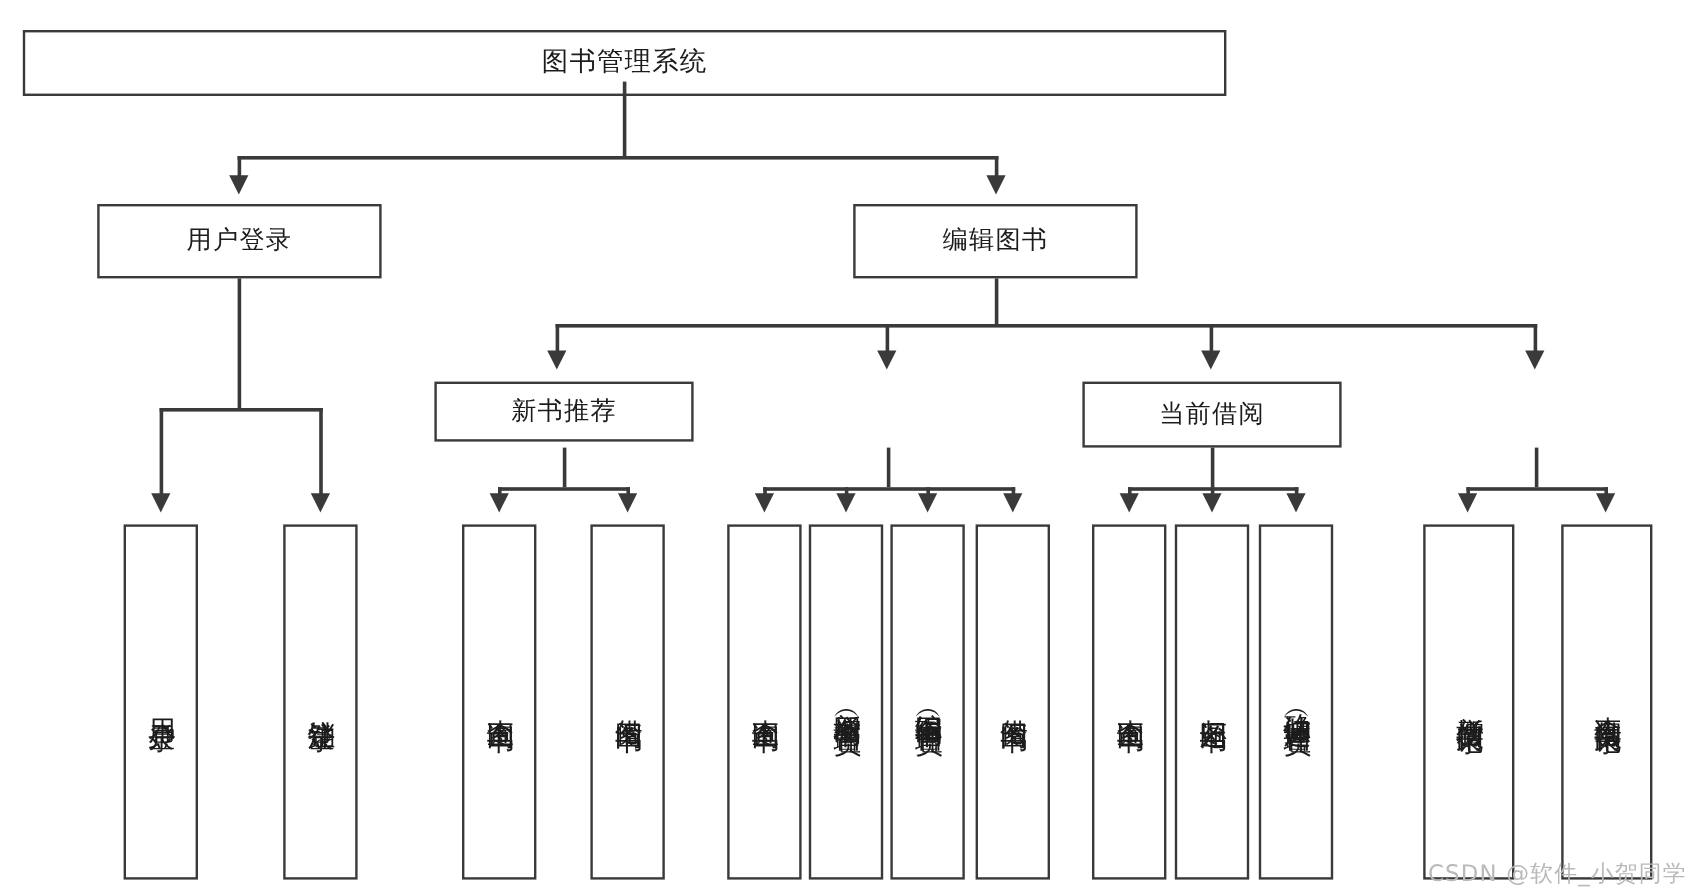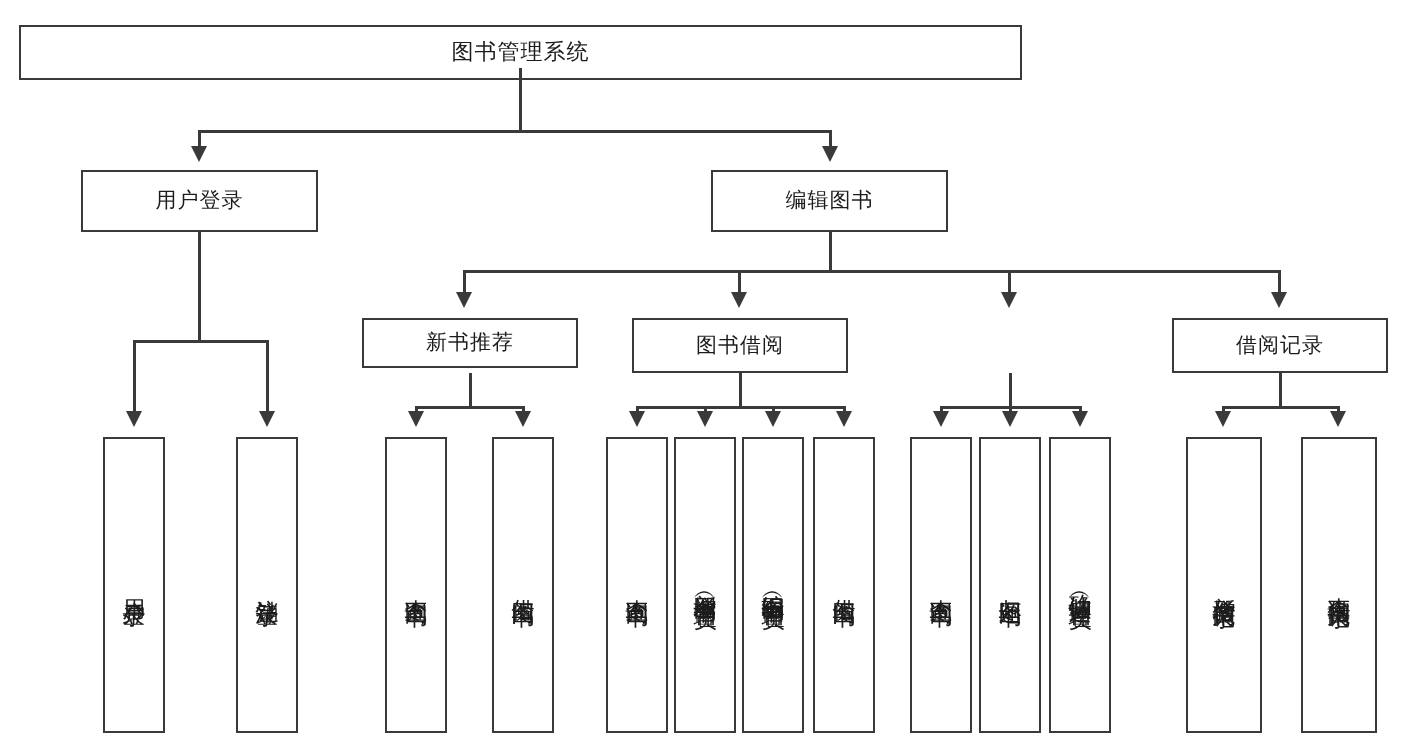--- a/index.html
+++ b/index.html
@@ -130,25 +130,22 @@
 
   <div class="vline" style="left:1008px;top:270px;width:3px;height:24px;"></div>
   <div class="arrow" style="left:1001px;top:292px;"></div>
 
   <div class="vline" style="left:1278px;top:270px;width:3px;height:24px;"></div>
   <div class="arrow" style="left:1271px;top:292px;"></div>
 
   <div class="node horiz" style="left:362px;top:318px;width:216px;height:50px;">
     <span>新书推荐</span>
   </div>
-  <div class="node horiz" style="left:632px;top:318px;width:216px;height:55px;">
-    <span>图书借阅</span>
-  </div>
-  <div class="node horiz" style="left:1172px;top:318px;width:216px;height:55px;">
-    <span>借阅记录</span>
+  <div class="node horiz" style="left:902px;top:318px;width:216px;height:55px;">
+    <span>当前借阅</span>
   </div>
 
   <div class="vline" style="left:469px;top:373px;width:3px;height:33px;"></div>
   <div class="hline" style="left:415px;top:406px;width:110px;height:3px;"></div>
   <div class="vline" style="left:415px;top:406px;width:3px;height:7px;"></div>
   <div class="arrow" style="left:408px;top:411px;"></div>
   <div class="vline" style="left:522px;top:406px;width:3px;height:7px;"></div>
   <div class="arrow" style="left:515px;top:411px;"></div>
 
   <div class="vline" style="left:739px;top:373px;width:3px;height:33px;"></div>
@@ -215,14 +212,15 @@
     <span class="vtext">确认归还（管理员）</span>
   </div>
 
   <div class="node vert" style="left:1186px;top:437px;width:76px;height:296px;">
     <span class="vtext">新增借阅记录</span>
   </div>
   <div class="node vert" style="left:1301px;top:437px;width:76px;height:296px;">
     <span class="vtext">查询借阅记录</span>
   </div>
 
+  <div class="watermark" style="left:1190px;top:715px;">CSDN @软件_小贺同学</div>
 
 </div>
 
 </body></html>

